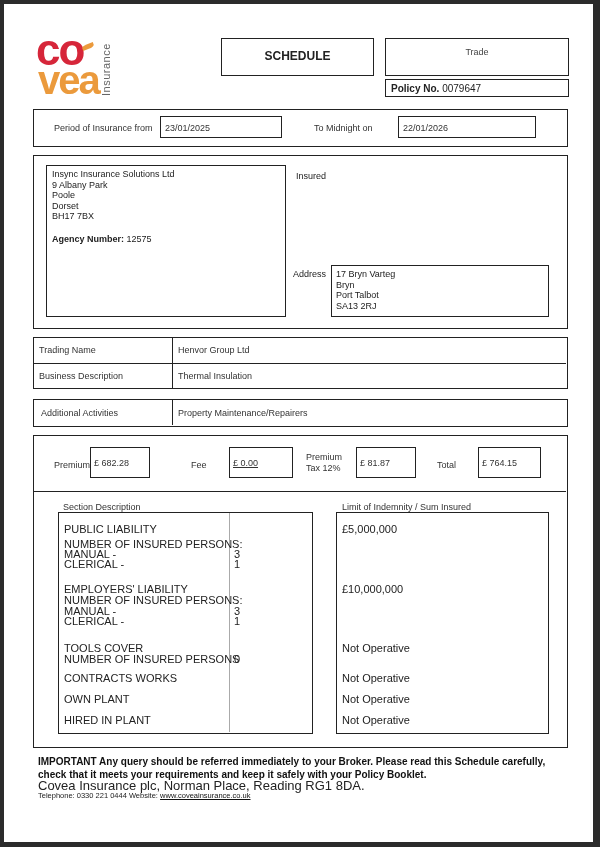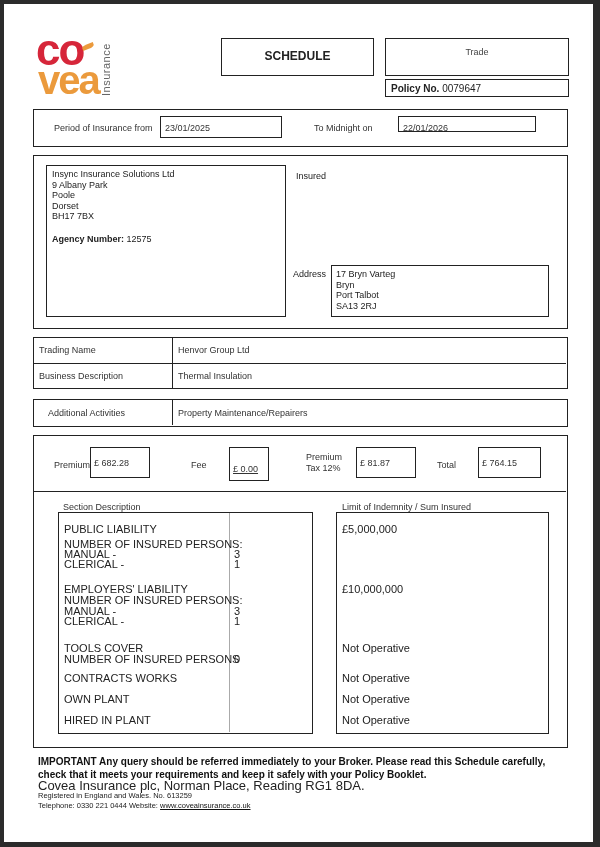--- a/index.html
+++ b/index.html
@@ -47,21 +47,21 @@
     <span class="t10" style="position:absolute;left:5px;top:3px;">
       <b>Policy No.</b>
       <span>0079647</span>
     </span>
   </div>
 
   <div class="box2" style="left:29px;top:105px;width:535px;height:38px;">
     <span class="row-label abs" style="left:20px;top:13px;">Period of Insurance from</span>
     <div class="box2 row-label" style="left:126px;top:6px;width:122px;height:22px;padding:6px 4px;">23/01/2025</div>
     <span class="row-label abs" style="left:280px;top:13px;">To Midnight on</span>
-    <div class="box2 row-label" style="left:364px;top:6px;width:138px;height:16px;padding:6px 4px;">22/01/2026</div>
+    <div class="box2 row-label" style="left:364px;top:6px;width:138px;height:22px;padding:6px 4px;">22/01/2026</div>
   </div>
 
   <div class="box2" style="left:29px;top:151px;width:535px;height:174px;">
     <div class="box2" style="left:12px;top:9px;width:240px;height:152px;padding:3px 5px;">
       <div class="t9" id="agent-lines">
           <div>Insync Insurance Solutions Ltd</div>
           <div>9 Albany Park</div>
           <div>Poole</div>
           <div>Dorset</div>
           <div>BH17 7BX</div>
@@ -89,31 +89,31 @@
       <div class="abs" style="left:138px;top:0;height:25px;border-left:1.5px solid #222;"></div>
       <span class="cell-text abs" style="left:140px;top:7px;">Henvor Group Ltd</span>
     </div>
     <div class="abs" style="left:0;top:26px;width:532px;height:24px;">
       <span class="cell-text abs" style="left:1px;top:7px;">Business Description</span>
       <div class="abs" style="left:138px;top:0;height:24px;border-left:1.5px solid #222;"></div>
       <span class="cell-text abs" style="left:140px;top:7px;">Thermal Insulation</span>
     </div>
   </div>
   <div class="box2" style="left:29px;top:395px;width:535px;height:28px;">
-    <span class="cell-text abs" style="left:10px;top:8px;">Additional Activities</span>
+    <span class="cell-text abs" style="left:3px;top:8px;">Additional Activities</span>
     <div class="abs" style="left:138px;top:0;height:25px;border-left:1.5px solid #222;"></div>
     <span class="cell-text abs" style="left:140px;top:8px;">Property Maintenance/Repairers</span>
   </div>
 
   <div class="box2" style="left:29px;top:431px;width:535px;height:313px;">
     <div class="abs" style="left:0;top:0;width:532px;height:55px;border-bottom:1.5px solid #222;">
       <span class="row-label abs" style="left:20px;top:24px;">Premium</span>
       <div class="box2 row-label" style="left:56px;top:11px;width:60px;height:31px;padding:10px 3px;">£ 682.28</div>
       <span class="row-label abs" style="left:157px;top:24px;">Fee</span>
-      <div class="box2 row-label" style="left:195px;top:11px;width:40px;height:31px;padding:16px 3px;text-decoration:underline;">£ 0.00</div>
+      <div class="box2 row-label" style="left:195px;top:11px;width:64px;height:31px;padding:10px 3px;text-decoration:underline;">£ 0.00</div>
       <span class="row-label abs" style="left:272px;top:16px;">Premium</span>
       <span class="row-label abs" style="left:272px;top:27px;">Tax 12%</span>
       <div class="box2 row-label" style="left:322px;top:11px;width:60px;height:31px;padding:10px 3px;">£ 81.87</div>
       <span class="row-label abs" style="left:403px;top:24px;">Total</span>
       <div class="box2 row-label" style="left:444px;top:11px;width:63px;height:31px;padding:10px 3px;">£ 764.15</div>
     </div>
 
     <span class="row-label abs" style="left:29px;top:66px;">Section Description</span>
     <span class="row-label abs" style="left:308px;top:66px;">Limit of Indemnity / Sum Insured</span>
 
@@ -149,18 +149,17 @@
       <div class="abs cover-line" style="left:5px;top:159px;">Not Operative</div>
       <div class="abs cover-line" style="left:5px;top:180px;">Not Operative</div>
       <div class="abs cover-line" style="left:5px;top:201px;">Not Operative</div>
     </div>
   </div>
 
   <div class="abs" style="left:34px;top:752px;width:540px;">
     <div style="font-size:10px;font-weight:bold;line-height:12.5px;color:#111;">IMPORTANT Any query should be referred immediately to your Broker. Please read this Schedule carefully,</div>
     <div style="font-size:10px;font-weight:bold;line-height:12.5px;color:#111;">check that it meets your requirements and keep it safely with your Policy Booklet.</div>
     <div style="font-size:13px;line-height:10px;color:#222;">Covea Insurance plc, Norman Place, Reading RG1 8DA.</div>
-    <div style="font-size:7.5px;line-height:10px;color:#222;">Registered in England and Wales. No. 613259</div>
     <div style="font-size:7.5px;line-height:10px;color:#222;">
       <span>Telephone: 0330 221 0444 Website: </span><a class="link">www.coveainsurance.co.uk</a>
     </div>
   </div>
 </div>
 
 </body></html>

